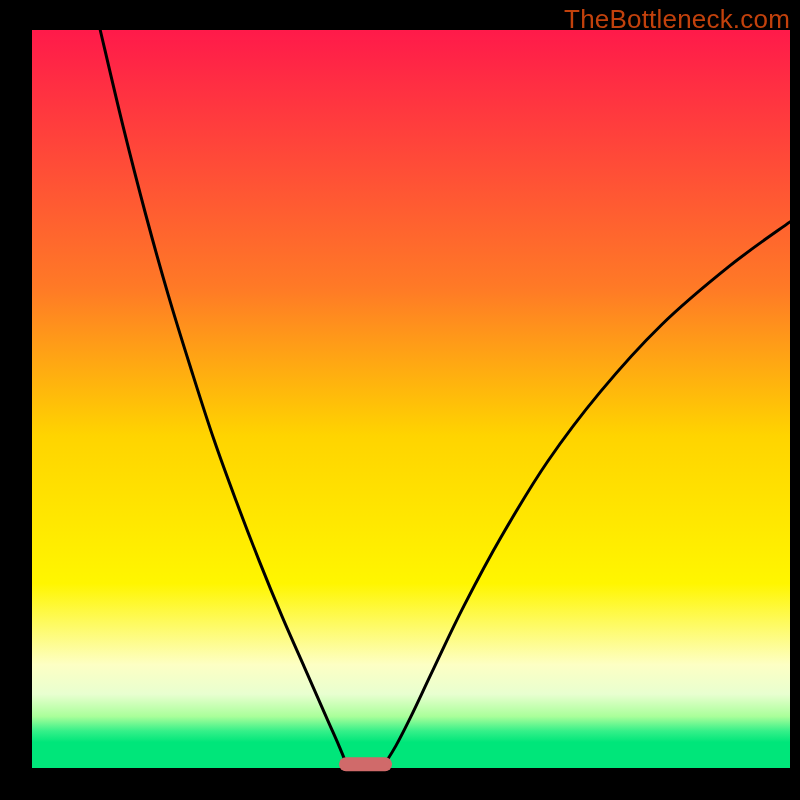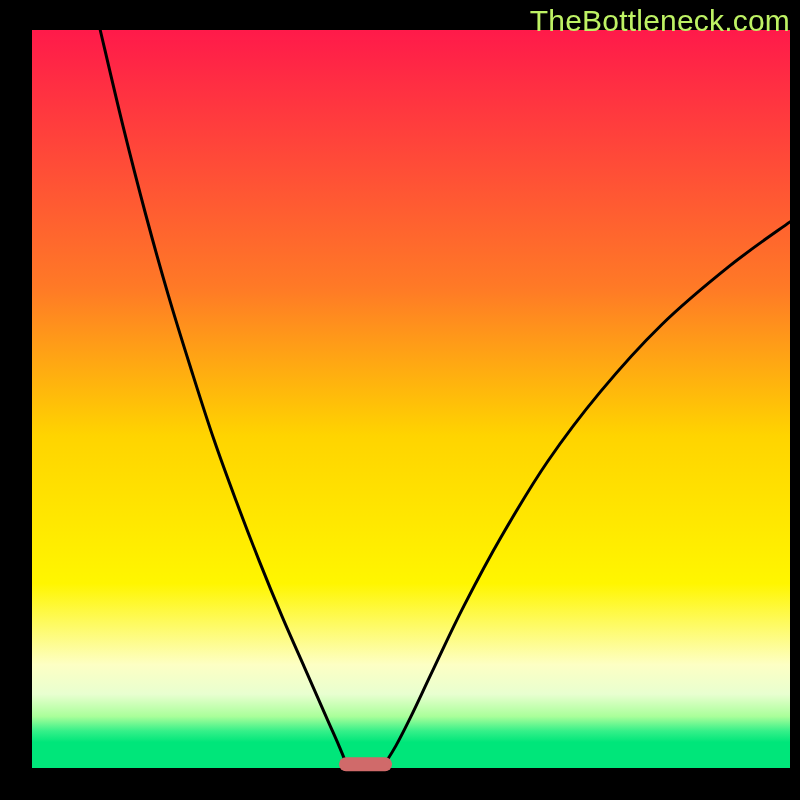--- a/index.html
+++ b/index.html
@@ -14,22 +14,22 @@
   .frame {
     position: relative;
     width: 800px;
     height: 800px;
     background: #000;
   }
   .watermark {
     position: absolute;
     top: 4px;
     right: 10px;
-    color: #bef264;
-    font-size: 30px;
+    color: #c2410c;
+    font-size: 26px;
     letter-spacing: 0.2px;
     z-index: 5;
   }
   svg {
     position: absolute;
     top: 0;
     left: 0;
   }
 </style>
 </head>

